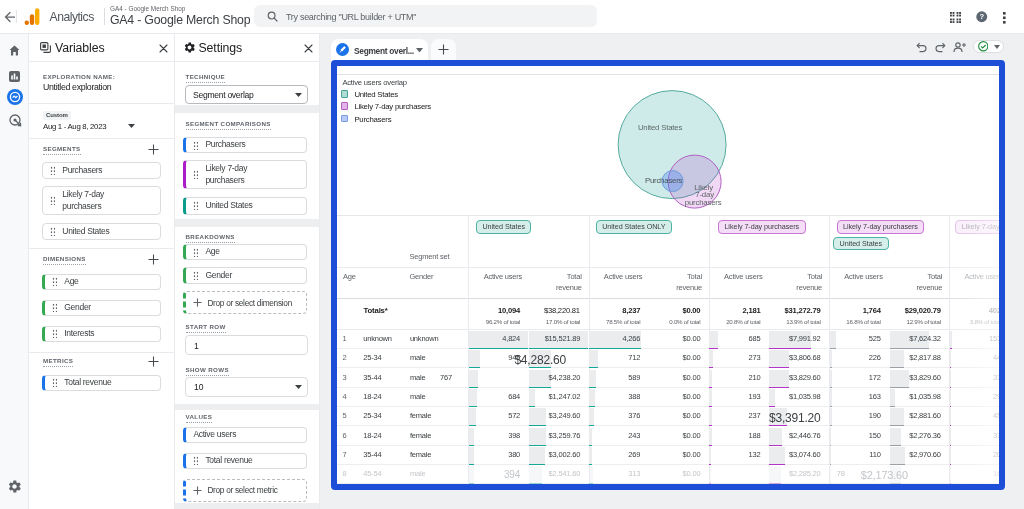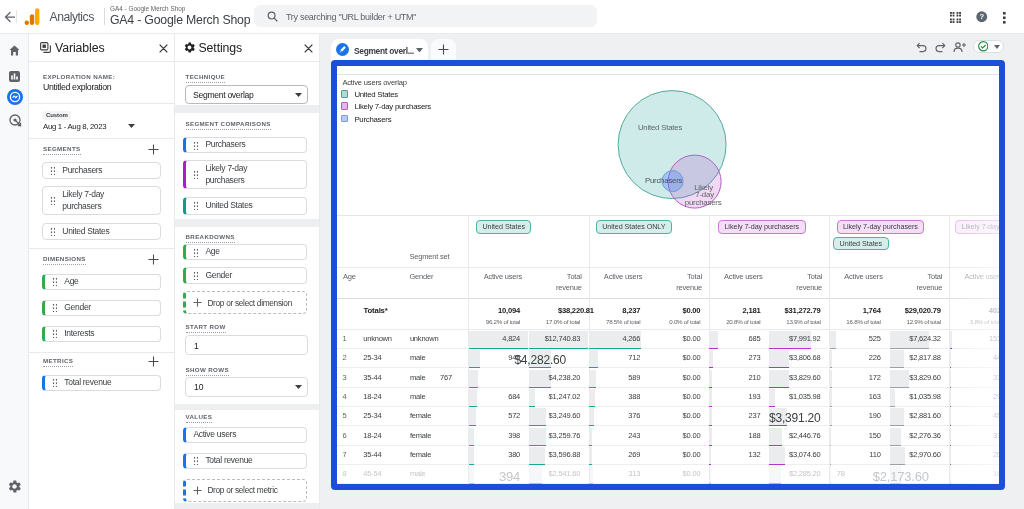--- a/index.html
+++ b/index.html
@@ -293,21 +293,21 @@
 <div class="abs" style="left:235.4000000000001px;top:205.49999999999997px;width:70px;text-align:right;font-size:7.5px;letter-spacing:-0.2px;color:#5f6368;">Active users</div>
 <div class="abs" style="left:295.00000000000006px;top:205.49999999999997px;width:70px;text-align:right;font-size:7.5px;letter-spacing:-0.2px;color:#5f6368;line-height:10.8px;">Total<br>revenue</div>
 <div class="abs" style="left:355.6px;top:205.49999999999997px;width:70px;text-align:right;font-size:7.5px;letter-spacing:-0.2px;color:#5f6368;">Active users</div>
 <div class="abs" style="left:415.2px;top:205.49999999999997px;width:70px;text-align:right;font-size:7.5px;letter-spacing:-0.2px;color:#5f6368;line-height:10.8px;">Total<br>revenue</div>
 <div class="abs" style="left:475.80000000000007px;top:205.49999999999997px;width:70px;text-align:right;font-size:7.5px;letter-spacing:-0.2px;color:#5f6368;">Active users</div>
 <div class="abs" style="left:535.4000000000001px;top:205.49999999999997px;width:70px;text-align:right;font-size:7.5px;letter-spacing:-0.2px;color:#5f6368;line-height:10.8px;">Total<br>revenue</div>
 <div class="abs" style="left:596.0px;top:205.49999999999997px;width:70px;text-align:right;font-size:7.5px;letter-spacing:-0.2px;color:#9fa3a8;">Active users</div>
 <div class="abs" style="left:26.700000000000045px;top:239.6px;font-size:7.8px;letter-spacing:-0.2px;font-weight:700;color:#202124;">Totals*</div>
 <div class="abs" style="left:108.20000000000002px;top:239.20000000000002px;width:75px;text-align:right;font-size:7.6px;letter-spacing:-0.2px;font-weight:700;color:#202124;">10,094</div>
 <div class="abs" style="left:108.20000000000002px;top:251.29999999999998px;width:75px;text-align:right;font-size:6.2px;letter-spacing:-0.25px;color:#5f6368;">96.2% of total</div>
-<div class="abs" style="left:177px;top:239.20000000000002px;width:80px;text-align:right;font-size:7.6px;letter-spacing:-0.2px;font-weight:700;color:#202124;">$38,220.81</div>
+<div class="abs" style="left:163px;top:239.20000000000002px;width:80px;text-align:right;font-size:7.6px;letter-spacing:-0.2px;font-weight:400;color:#202124;">$38,220.81</div>
 <div class="abs" style="left:163.3px;top:251.29999999999998px;width:80px;text-align:right;font-size:6.2px;letter-spacing:-0.25px;color:#5f6368;">17.0% of total</div>
 <div class="abs" style="left:228.4000000000001px;top:239.20000000000002px;width:75px;text-align:right;font-size:7.6px;letter-spacing:-0.2px;font-weight:700;color:#202124;">8,237</div>
 <div class="abs" style="left:228.4000000000001px;top:251.29999999999998px;width:75px;text-align:right;font-size:6.2px;letter-spacing:-0.25px;color:#5f6368;">78.5% of total</div>
 <div class="abs" style="left:283.50000000000006px;top:239.20000000000002px;width:80px;text-align:right;font-size:7.6px;letter-spacing:-0.2px;font-weight:700;color:#202124;">$0.00</div>
 <div class="abs" style="left:283.50000000000006px;top:251.29999999999998px;width:80px;text-align:right;font-size:6.2px;letter-spacing:-0.25px;color:#5f6368;">0.0% of total</div>
 <div class="abs" style="left:348.6px;top:239.20000000000002px;width:75px;text-align:right;font-size:7.6px;letter-spacing:-0.2px;font-weight:700;color:#202124;">2,181</div>
 <div class="abs" style="left:348.6px;top:251.29999999999998px;width:75px;text-align:right;font-size:6.2px;letter-spacing:-0.25px;color:#5f6368;">20.8% of total</div>
 <div class="abs" style="left:403.7px;top:239.20000000000002px;width:80px;text-align:right;font-size:7.6px;letter-spacing:-0.2px;font-weight:700;color:#202124;">$31,272.79</div>
 <div class="abs" style="left:403.7px;top:251.29999999999998px;width:80px;text-align:right;font-size:6.2px;letter-spacing:-0.25px;color:#5f6368;">13.9% of total</div>
 <div class="abs" style="left:468.80000000000007px;top:239.20000000000002px;width:75px;text-align:right;font-size:7.6px;letter-spacing:-0.2px;font-weight:700;color:#202124;">1,764</div>
@@ -322,21 +322,21 @@
 <div class="abs" style="left:252.30000000000007px;top:264.70000000000005px;width:51.82164179104478px;height:18px;background:#eaecee;border-bottom:1.8px solid #14a897;"></div>
 <div class="abs" style="left:372.5px;top:264.70000000000005px;width:8.321102819237149px;height:18px;background:#eaecee;border-bottom:1.8px solid #b433c9;"></div>
 <div class="abs" style="left:432.6px;top:264.70000000000005px;width:41.05433557630607px;height:18px;background:#eaecee;border-bottom:1.8px solid #b433c9;"></div>
 <div class="abs" style="left:492.70000000000005px;top:264.70000000000005px;width:6.377487562189055px;height:18px;background:#eaecee;border-bottom:1.8px solid #9aa0a6;"></div>
 <div class="abs" style="left:552.8000000000001px;top:264.70000000000005px;width:39.165981619078px;height:18px;background:#eaecee;border-bottom:1.8px solid #9aa0a6;"></div>
 <div class="abs" style="left:612.9px;top:264.70000000000005px;width:1.858582089552239px;height:18px;background:#eaecee;border-bottom:1.8px solid #b433c9;"></div>
 <div class="abs" style="left:5.600000000000023px;top:267.70000000000005px;font-size:7.5px;color:#5f6368;">1</div>
 <div class="abs" style="left:26.30000000000001px;top:267.70000000000005px;font-size:7.5px;letter-spacing:-0.2px;color:#3c4043;">unknown</div>
 <div class="abs" style="left:73.0px;top:267.70000000000005px;font-size:7.5px;letter-spacing:-0.2px;color:#3c4043;">unknown</div>
 <div class="abs" style="left:103.20000000000002px;top:267.70000000000005px;width:80px;text-align:right;font-size:7.5px;letter-spacing:-0.2px;color:#3c4043;">4,824</div>
-<div class="abs" style="left:163.3px;top:267.70000000000005px;width:80px;text-align:right;font-size:7.5px;letter-spacing:-0.2px;color:#3c4043;">$12,740.83</div>
+<div class="abs" style="left:163.3px;top:267.70000000000005px;width:80px;text-align:right;font-size:7.5px;letter-spacing:-0.2px;color:#3c4043;">$15,521.89</div>
 <div class="abs" style="left:223.4000000000001px;top:267.70000000000005px;width:80px;text-align:right;font-size:7.5px;letter-spacing:-0.2px;color:#3c4043;">4,266</div>
 <div class="abs" style="left:283.50000000000006px;top:267.70000000000005px;width:80px;text-align:right;font-size:7.5px;letter-spacing:-0.2px;color:#3c4043;">$0.00</div>
 <div class="abs" style="left:343.6px;top:267.70000000000005px;width:80px;text-align:right;font-size:7.5px;letter-spacing:-0.2px;color:#3c4043;">685</div>
 <div class="abs" style="left:403.7px;top:267.70000000000005px;width:80px;text-align:right;font-size:7.5px;letter-spacing:-0.2px;color:#3c4043;">$7,991.92</div>
 <div class="abs" style="left:463.80000000000007px;top:267.70000000000005px;width:80px;text-align:right;font-size:7.5px;letter-spacing:-0.2px;color:#3c4043;">525</div>
 <div class="abs" style="left:523.9000000000001px;top:267.70000000000005px;width:80px;text-align:right;font-size:7.5px;letter-spacing:-0.2px;color:#3c4043;">$7,624.32</div>
 <div class="abs" style="left:584.0px;top:267.70000000000005px;width:80px;text-align:right;font-size:7.5px;letter-spacing:-0.2px;color:#9da1a6;">153</div>
 <div class="abs" style="left:0;top:301.06px;width:674px;height:1px;background:#eceef0;"></div>
 <div class="abs" style="left:132.10000000000002px;top:284.03000000000003px;width:11.479477611940299px;height:18px;background:#eaecee;border-bottom:1.8px solid #14a897;"></div>
 <div class="abs" style="left:192.20000000000002px;top:284.03000000000003px;width:21.999631820524783px;height:18px;background:#eaecee;border-bottom:1.8px solid #14a897;"></div>
@@ -448,45 +448,45 @@
 <div class="abs" style="left:252.30000000000007px;top:380.68px;width:3.2677031509121064px;height:18px;background:#eaecee;border-bottom:1.8px solid #14a897;"></div>
 <div class="abs" style="left:372.5px;top:380.68px;width:1.6034825870646767px;height:18px;background:#eaecee;border-bottom:1.8px solid #b433c9;"></div>
 <div class="abs" style="left:432.6px;top:380.68px;width:15.79415962158163px;height:18px;background:#eaecee;border-bottom:1.8px solid #b433c9;"></div>
 <div class="abs" style="left:492.70000000000005px;top:380.68px;width:1.336235489220564px;height:18px;background:#eaecee;border-bottom:1.8px solid #9aa0a6;"></div>
 <div class="abs" style="left:552.8000000000001px;top:380.68px;width:15.25991367067924px;height:18px;background:#eaecee;border-bottom:1.8px solid #9aa0a6;"></div>
 <div class="abs" style="left:612.9px;top:380.68px;width:1.2px;height:18px;background:#eaecee;border-bottom:1.8px solid #b433c9;"></div>
 <div class="abs" style="left:5.600000000000023px;top:383.68px;font-size:7.5px;color:#5f6368;">7</div>
 <div class="abs" style="left:26.30000000000001px;top:383.68px;font-size:7.5px;letter-spacing:-0.2px;color:#3c4043;">35-44</div>
 <div class="abs" style="left:73.0px;top:383.68px;font-size:7.5px;letter-spacing:-0.2px;color:#3c4043;">female</div>
 <div class="abs" style="left:103.20000000000002px;top:383.68px;width:80px;text-align:right;font-size:7.5px;letter-spacing:-0.2px;color:#3c4043;">380</div>
-<div class="abs" style="left:163.3px;top:383.68px;width:80px;text-align:right;font-size:7.5px;letter-spacing:-0.2px;color:#3c4043;">$3,596.88</div>
+<div class="abs" style="left:163.3px;top:383.68px;width:80px;text-align:right;font-size:7.5px;letter-spacing:-0.2px;color:#3c4043;">$3,002.60</div>
 <div class="abs" style="left:223.4000000000001px;top:383.68px;width:80px;text-align:right;font-size:7.5px;letter-spacing:-0.2px;color:#3c4043;">269</div>
 <div class="abs" style="left:283.50000000000006px;top:383.68px;width:80px;text-align:right;font-size:7.5px;letter-spacing:-0.2px;color:#3c4043;">$0.00</div>
 <div class="abs" style="left:343.6px;top:383.68px;width:80px;text-align:right;font-size:7.5px;letter-spacing:-0.2px;color:#3c4043;">132</div>
 <div class="abs" style="left:403.7px;top:383.68px;width:80px;text-align:right;font-size:7.5px;letter-spacing:-0.2px;color:#3c4043;">$3,074.60</div>
 <div class="abs" style="left:463.80000000000007px;top:383.68px;width:80px;text-align:right;font-size:7.5px;letter-spacing:-0.2px;color:#3c4043;">110</div>
 <div class="abs" style="left:523.9000000000001px;top:383.68px;width:80px;text-align:right;font-size:7.5px;letter-spacing:-0.2px;color:#3c4043;">$2,970.60</div>
 <div class="abs" style="left:584.0px;top:383.68px;width:80px;text-align:right;font-size:7.5px;letter-spacing:-0.2px;color:#9da1a6;">20</div>
 <div class="abs" style="left:0;top:417.04px;width:674px;height:1px;background:#eceef0;"></div>
 <div class="abs" style="left:132.10000000000002px;top:400.01000000000005px;width:4.786152570480929px;height:18px;background:#eaecee;border-bottom:1.8px solid #14a897;opacity:0.4;"></div>
 <div class="abs" style="left:192.20000000000002px;top:400.01000000000005px;width:13.056149123206877px;height:18px;background:#eaecee;border-bottom:1.8px solid #14a897;opacity:0.4;"></div>
 <div class="abs" style="left:252.30000000000007px;top:400.01000000000005px;width:3.8021973466003316px;height:18px;background:#eaecee;border-bottom:1.8px solid #14a897;opacity:0.4;"></div>
 <div class="abs" style="left:372.5px;top:400.01000000000005px;width:1.2px;height:18px;background:#eaecee;border-bottom:1.8px solid #b433c9;opacity:0.4;"></div>
 <div class="abs" style="left:432.6px;top:400.01000000000005px;width:11.739027375020601px;height:18px;background:#eaecee;border-bottom:1.8px solid #b433c9;opacity:0.4;"></div>
 <div class="abs" style="left:492.70000000000005px;top:400.01000000000005px;width:1.2px;height:18px;background:#eaecee;border-bottom:1.8px solid #9aa0a6;opacity:0.4;"></div>
 <div class="abs" style="left:552.8000000000001px;top:400.01000000000005px;width:11.16574037385996px;height:18px;background:#eaecee;border-bottom:1.8px solid #9aa0a6;opacity:0.4;"></div>
 <div class="abs" style="left:612.9px;top:400.01000000000005px;width:1.2px;height:18px;background:#eaecee;border-bottom:1.8px solid #b433c9;opacity:0.4;"></div>
 <div class="abs" style="left:5.600000000000023px;top:403.01000000000005px;font-size:7.5px;color:#c3c6ca;">8</div>
 <div class="abs" style="left:26.30000000000001px;top:403.01000000000005px;font-size:7.5px;letter-spacing:-0.2px;color:#c3c6ca;">45-54</div>
 <div class="abs" style="left:73.0px;top:403.01000000000005px;font-size:7.5px;letter-spacing:-0.2px;color:#c3c6ca;">male</div>
-<div class="abs" style="left:103.20000000000002px;top:403.01000000000005px;width:80px;text-align:right;font-size:13px;letter-spacing:-0.2px;color:#c3c6ca;">394</div>
+<div class="abs" style="left:103.20000000000002px;top:403.01000000000005px;width:80px;text-align:right;font-size:10px;letter-spacing:-0.2px;color:#c3c6ca;">394</div>
 <div class="abs" style="left:163.3px;top:403.01000000000005px;width:80px;text-align:right;font-size:7.5px;letter-spacing:-0.2px;color:#c3c6ca;">$2,541.60</div>
 <div class="abs" style="left:223.4000000000001px;top:403.01000000000005px;width:80px;text-align:right;font-size:7.5px;letter-spacing:-0.2px;color:#c3c6ca;">313</div>
 <div class="abs" style="left:283.50000000000006px;top:403.01000000000005px;width:80px;text-align:right;font-size:7.5px;letter-spacing:-0.2px;color:#c3c6ca;">$0.00</div>
 <div class="abs" style="left:343.6px;top:419px;width:80px;text-align:right;font-size:7.5px;letter-spacing:-0.2px;color:#c3c6ca;">95</div>
 <div class="abs" style="left:403.7px;top:403.01000000000005px;width:80px;text-align:right;font-size:7.5px;letter-spacing:-0.2px;color:#c3c6ca;">$2,285.20</div>
 <div class="abs" style="left:463.80000000000007px;top:403.01000000000005px;width:80px;text-align:center;font-size:7.5px;letter-spacing:-0.2px;color:#c3c6ca;">78</div>
-<div class="abs" style="left:523.9000000000001px;top:403.01000000000005px;width:80px;text-align:center;font-size:13px;letter-spacing:-0.2px;color:#c3c6ca;">$2,173.60</div>
+<div class="abs" style="left:523.9000000000001px;top:403.01000000000005px;width:80px;text-align:left;font-size:11px;letter-spacing:-0.2px;color:#c3c6ca;">$2,173.60</div>
 <div class="abs" style="left:584.0px;top:403.01000000000005px;width:80px;text-align:right;font-size:7.5px;letter-spacing:-0.2px;color:#c3c6ca;">16</div>
 <div class="abs" style="left:617.4px;top:150.1px;width:56.60000000000002px;height:271.0px;background:linear-gradient(to right, rgba(255,255,255,0.1) 0%, rgba(255,255,255,0.4) 60%, rgba(255,255,255,0.55) 100%);"></div>
 <div class="abs" style="left:665.5px;top:265.0px;width:6px;height:120px;background:#c6c8cb;border-radius:3px;"></div>
 <div class="abs" style="left:0;top:421.1px;width:674px;height:8.5px;background:#f1f2f3;"></div>
 <div class="abs" style="left:0;top:421.1px;width:302px;height:8.5px;background:#c7c9cc;border-radius:1px;"></div>
 </div>
 </body></html>

